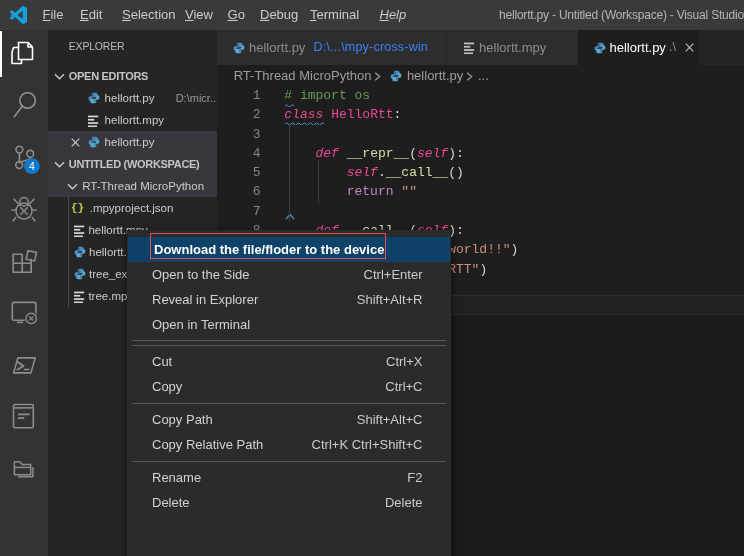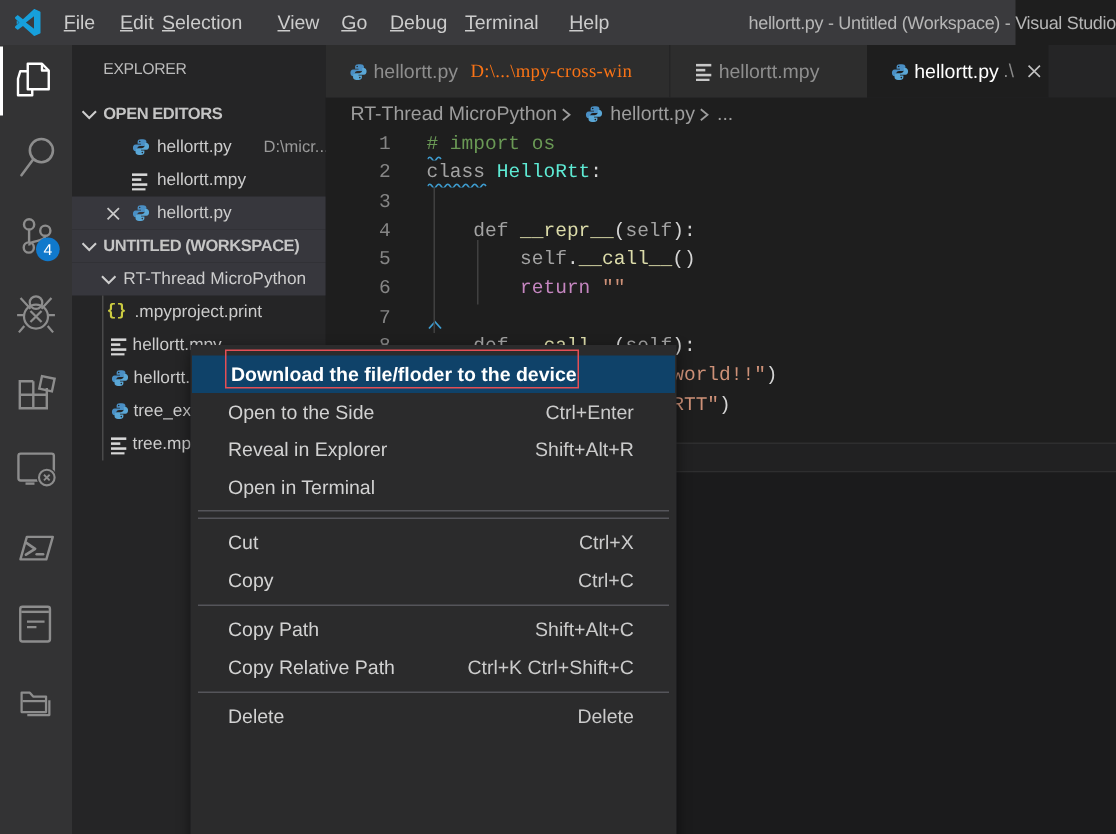--- a/index.html
+++ b/index.html
@@ -1,41 +1,41 @@
 <!DOCTYPE html>
 <html><head>
 <meta charset="utf-8">
 <style>
   * { margin:0; padding:0; box-sizing:border-box; }
   html,body { width:744px; height:556px; overflow:hidden; background:#1e1e1e;
     font-family:"Liberation Sans", sans-serif; }
   .abs { position:absolute; }
   
-  #titlebar { position:absolute; left:0; top:0; width:677px; height:30px; background:#3a3a3d; }
+  #titlebar { position:absolute; left:0; top:0; width:744px; height:30px; background:#3a3a3d; }
   .mi { position:absolute; top:0; height:30px; line-height:30px; font-size:13px; color:#cccccc; white-space:nowrap; }
   #wintitle { position:absolute; left:499px; top:0; height:30px; line-height:30px; font-size:12px; letter-spacing:-0.2px; color:#b6b6b6; white-space:nowrap; }
   
   #activitybar { position:absolute; left:0; top:30px; width:48px; height:526px; background:#333334; }
   #actborder { position:absolute; left:0; top:1px; width:2px; height:46px; background:#ffffff; }
   
   #sidebar { position:absolute; left:48px; top:30px; width:169px; height:526px; background:#252526; }
   .srow { position:absolute; left:0; width:169px; height:22px; line-height:22px; font-size:11.5px; color:#cccccc; white-space:nowrap; overflow:hidden; }
   .shead { font-size:11px; font-weight:bold; color:#c5c5c5; letter-spacing:-0.3px; }
   .sdesc { font-size:11px; color:#9a9a9a; }
   .rowsel { background:#37373d; }
   
   #editor { position:absolute; left:217px; top:30px; width:527px; height:526px; background:#1e1e1e; }
   #tabstrip { position:absolute; left:0; top:0; width:527px; height:35px; background:#252526; }
   .tab { position:absolute; top:0; height:35px; line-height:35px; font-size:13px; white-space:nowrap; }
   .tdesc { font-size:12.5px; letter-spacing:0.2px; }
   #breadcrumb { position:absolute; left:0; top:35px; width:527px; height:21px; line-height:21px; font-size:13px; color:#9d9d9d; white-space:nowrap; }
   pre { font-family:"Liberation Mono", monospace; font-size:13px; line-height:19.3px; }
   #gutter { position:absolute; left:0; top:56px; width:43.5px; text-align:right; color:#858585; }
   #code { position:absolute; left:67.3px; top:56px; color:#d4d4d4; }
-  .kw { color:#a3a3a3; } .cls { color:#5eead4; } .fn { color:#dcdcaa; }
+  .kw { color:#ec4899;font-style:italic; } .cls { color:#ec4899; } .fn { color:#dcdcaa; }
   .ctl { color:#c586c0; } .str { color:#ce9178; } .cmt { color:#6a9955; }
   .iguide { position:absolute; width:1px; background:#404040; }
   
   #menu { position:absolute; left:127px; top:229.5px; width:323.5px; height:420px; background:#2b2b2c;
     box-shadow:0 3px 9px rgba(0,0,0,.55); padding-top:7px; z-index:10; }
   .mrow { position:relative; height:25px; line-height:25px; font-size:13px; color:#d2d2d2; padding-left:25px; white-space:nowrap; }
   .msel { background:#0f4269; color:#ffffff; margin:0 1px; padding-left:26px; font-weight:bold; }
   .mkey { position:absolute; right:28px; top:0; color:#cbcbcb;text-align:center; }
   .msep { height:1px; background:#55555a; margin:3.5px 5px; }
   #redbox { position:absolute; left:149.8px; top:233.4px; width:236.3px; height:26.1px;
@@ -44,21 +44,21 @@
 </head>
 <body>
 <div id="editor">
   <div id="tabstrip">
     <div class="tab" style="left:0;width:230px;background:#2d2d2d;border-right:1px solid #252526;">
       <svg class="abs" style="left:16px;top:12px;" width="12" height="12" viewBox="0 0 48 48">
           <path fill="#4a8fc4" d="M24 3c-5.5 0-9 2.2-9 6.5V15h9v2H9.5C5 17 2.5 20.5 2.5 26S5 35 9.5 35h4.5v-6.5c0-4 3.2-7.5 7.5-7.5h10.5c3.5 0 6.5-3 6.5-6.5V9.5C38.5 5.2 34 3 29.5 3H24zm-3.5 4a2.2 2.2 0 110 4.4 2.2 2.2 0 010-4.4z"></path>
           <path fill="#5aa7d6" d="M24 45c5.5 0 9-2.2 9-6.5V33h-9v-2h14.5c4.5 0 7-3.5 7-9s-2.5-9-7-9H34v6.5c0 4-3.2 7.5-7.5 7.5H16c-3.5 0-6.5 3-6.5 6.5v5C9.5 42.8 14 45 18.5 45H24zm3.5-4a2.2 2.2 0 110-4.4 2.2 2.2 0 010 4.4z"></path>
         </svg>
       <span class="abs" style="left:32px;color:#8e8e8e;">hellortt.py</span>
-      <span class="abs tdesc" style="left:96.6px;color:#f97316;font-family:Liberation Serif, serif;">D:\...\mpy-cross-win</span>
+      <span class="abs tdesc" style="left:96.6px;color:#3b82f6;">D:\...\mpy-cross-win</span>
     </div>
     <div class="tab" style="left:230px;width:131px;background:#2d2d2d;">
       <svg class="abs" style="left:16.5px;top:12px;" width="11" height="12" viewBox="0 0 11 12">
           <g fill="#c8c8c8">
             <rect x="0" y="0.6" width="10.2" height="1.7"></rect>
             <rect x="0" y="3.9" width="6.2" height="1.7"></rect>
             <rect x="0" y="7.2" width="10.2" height="1.7"></rect>
             <rect x="0" y="10.5" width="9" height="1.7"></rect>
           </g>
         </svg>
@@ -126,26 +126,26 @@
   <div id="hband" class="abs" style="left:0;top:265.8px;width:527px;height:17.8px;background:#212122;"></div>
   <div id="hline2" class="abs" style="left:0;top:283.6px;width:527px;height:1px;background:#2e2e2f;"></div>
   <div id="hbelow" class="abs" style="left:0;top:284.6px;width:527px;height:241.4px;background:#1b1b1c;"></div>
 </div>
 <div id="titlebar">
   <svg class="abs" style="left:9px;top:6px;" width="18" height="18" viewBox="0 0 100 100">
     <path fill="#169fdb" fill-rule="evenodd" d="M75.9 99.6c1.2.5 2.6.4 3.8-.2l20.6-9.9c2.2-1.1 3.6-3.3 3.6-5.7V16.2c0-2.4-1.4-4.6-3.6-5.7L79.7.6c-1.5-.7-3.3-.6-4.7.4-.2.1-.4.3-.6.5L35 37.5 17.8 24.4c-1.6-1.2-3.9-1.1-5.4.3l-5.5 5c-1.8 1.6-1.8 4.5 0 6.1L21.8 50 6.9 64.2c-1.8 1.6-1.8 4.5 0 6.1l5.5 5c1.5 1.4 3.8 1.5 5.4.3L35 62.5l39.4 36c.4.5 1 .9 1.5 1.1zM76 27.3L46.1 50 76 72.7V27.3zM11.8 57V43l8.3 7z"></path>
   </svg>
   <span class="mi" style="left:42.5px;"><u>F</u>ile</span>
   <span class="mi" style="left:80px;"><u>E</u>dit</span>
-  <span class="mi" style="left:108px;text-align:right;"><u>S</u>election</span>
+  <span class="mi" style="left:122px;text-align:right;"><u>S</u>election</span>
   <span class="mi" style="left:185px;"><u>V</u>iew</span>
   <span class="mi" style="left:227.5px;"><u>G</u>o</span>
   <span class="mi" style="left:260px;"><u>D</u>ebug</span>
   <span class="mi" style="left:310px;"><u>T</u>erminal</span>
-  <span class="mi" style="left:379.5px;"><u>H</u>elp</span>
+  <span class="mi" style="left:379.5px;font-style:italic;"><u>H</u>elp</span>
   <span id="wintitle">hellortt.py - Untitled (Workspace) - Visual Studio Code</span>
 </div>
 <div id="activitybar">
     <div id="actborder"></div>
   <svg class="abs" style="left:0;top:0;" width="48" height="526" viewBox="0 0 48 526">
 
     <g fill="none" stroke="#ffffff" stroke-width="1.6" stroke-linejoin="round">
       <path d="M13.5 17.5 h8 v16 h-9.5 v-11 z"></path>
       <path d="M18.5 12.5 h9.5 l4.5 4.5 v12.5 h-14 z" fill="#333334"></path>
       <path d="M28 12.5 v4.5 h4.5" fill="none"></path>
@@ -258,21 +258,21 @@
 
   <div class="srow rowsel" style="top:145px;">
     <svg class="abs" style="left:18.5px;top:8px;" width="11" height="7" viewBox="0 0 11 7">
         <path d="M1 1.2 L5.5 5.7 L10 1.2" fill="none" stroke="#cccccc" stroke-width="1.4"></path>
       </svg>
     <span style="margin-left:34.2px;">RT-Thread MicroPython</span>
   </div>
 
   <div class="srow" style="top:167px;">
     <span class="abs" style="left:23px;top:0;font-family:'Liberation Mono',monospace;font-size:11px;font-weight:bold;color:#cbcb41;">{}</span>
-    <span style="margin-left:41.7px;">.mpyproject.print</span>
+    <span style="margin-left:41.7px;">.mpyproject.json</span>
   </div>
 
   <div class="srow" style="top:189px;">
     <svg class="abs" style="left:25.5px;top:5.5px;" width="11" height="12" viewBox="0 0 11 12">
         <g fill="#d8d8d8">
           <rect x="0" y="0.6" width="10.2" height="1.7"></rect>
           <rect x="0" y="3.9" width="6.2" height="1.7"></rect>
           <rect x="0" y="7.2" width="10.2" height="1.7"></rect>
           <rect x="0" y="10.5" width="9" height="1.7"></rect>
         </g>
@@ -315,15 +315,16 @@
   <div class="mrow">Reveal in Explorer<span class="mkey">Shift+Alt+R</span></div>
   <div class="mrow">Open in Terminal</div>
   <div class="msep"></div>
   <div class="msep"></div>
   <div class="mrow">Cut<span class="mkey">Ctrl+X</span></div>
   <div class="mrow">Copy<span class="mkey">Ctrl+C</span></div>
   <div class="msep"></div>
   <div class="mrow">Copy Path<span class="mkey">Shift+Alt+C</span></div>
   <div class="mrow">Copy Relative Path<span class="mkey">Ctrl+K Ctrl+Shift+C</span></div>
   <div class="msep"></div>
+  <div class="mrow">Rename<span class="mkey">F2</span></div>
   <div class="mrow">Delete<span class="mkey">Delete</span></div>
 </div>
 <div id="redbox"></div>
 
 </body></html>

